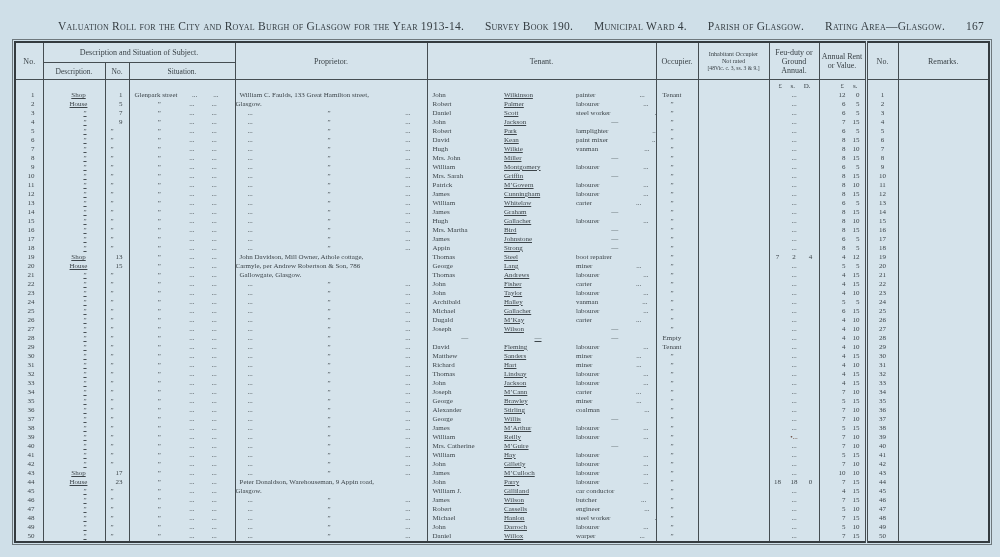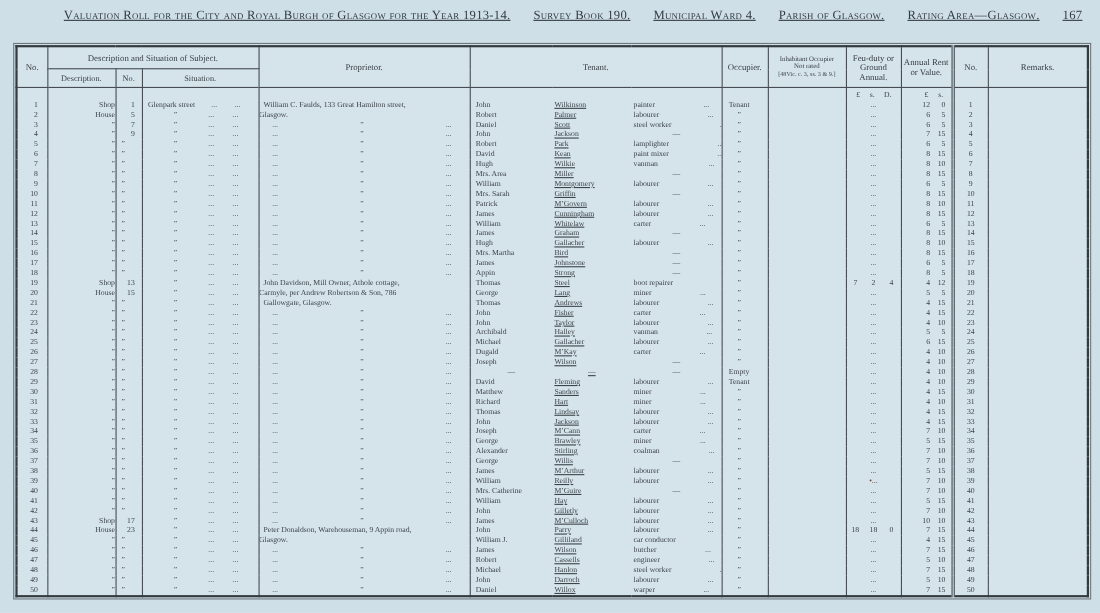--- a/index.html
+++ b/index.html
@@ -12,24 +12,24 @@
   }
   html,body{margin:0;padding:0;}
   body{
     width:1000px;height:557px;position:relative;overflow:hidden;
     background:linear-gradient(90deg,#cctde6,#cfdfe8 0%, #d4e2ea 28%, #cedee7 55%, #d3e1e9 80%, #cfdfe8 100%);
     background-color:var(--bg);
     font-family:"Liberation Serif","DejaVu Serif",serif;
     color:var(--ink);
   }
   .topbar{
-    position:absolute;top:8px;left:58px;right:16px;
+    position:absolute;top:20px;left:58px;right:16px;
     display:flex;justify-content:space-between;align-items:center;
     font-variant:small-caps;font-size:11.5px;letter-spacing:.25px;
-    color:#343c41;white-space:nowrap;text-decoration:underline;
+    color:#343c41;white-space:nowrap;
   }
   .topbar .seg{flex:0 0 auto;}
   .sheet{position:absolute;left:14px;top:41px;}
   table.roll{
     border-collapse:collapse;table-layout:fixed;width:974px;
     background:var(--paper);
     border:2px solid var(--line-dark);
     outline:1px solid #6e787d;outline-offset:1px;
   }
   th,td{
@@ -41,21 +41,21 @@
   thead tr.h1 th{font-size:8px;height:19px;line-height:9px;}
   thead tr.h2 th{font-size:7.5px;height:16px;}
   th.wrap{white-space:normal;line-height:7.5px;font-size:7.5px;}
   th .tiny1{font-size:6.2px;line-height:6.8px;}
   th .tiny2{font-size:5.6px;line-height:6.4px;}
   td{font-size:7px;line-height:9px;height:9px;color:var(--ink);}
   tr.cur td{height:11px;vertical-align:top;font-size:7px;}
   .fx{display:flex;width:100%;height:100%;align-items:center;}
   
   td.no1{text-align:right;padding-right:8px;}
-  td.desc{text-align:right;padding-left:9px;}
+  td.desc{text-align:center;padding-left:9px;text-decoration:underline;}
   td.desc.dit{padding-left:22px;}
   td.no2{text-align:right;padding-right:6px;}
   td.no2.dit{text-align:center;padding-right:10px;}
   td.sit .sname{width:57%;padding-left:5px;text-align:left;}
   td.sit .sname.dit{text-align:center;padding-left:0;}
   td.sit .sdots{width:21%;text-align:left;color:var(--ink-light);}
   td.prop.pl{padding-left:4px;text-align:left;}
   td.prop.pc{text-align:left;margin-left:40px;}
   td.prop .fx{justify-content:space-between;padding:0 16px 0 12px;box-sizing:border-box;}
   td.t1{border-right:none;padding-left:5px;text-align:left;}
@@ -421,21 +421,21 @@
               <span class="sdots">...</span>
             </div>
           </td>
           <td class="prop">
             <div class="fx">
               <span class="dotsp">...</span>
               <span class="dit">”</span>
               <span class="dotsp">...</span>
             </div>
           </td>
-          <td class="t1">Mrs. Area</td>
+          <td class="t1">Mrs. John</td>
           <td class="t2">Miller</td>
           <td class="occ dash">—</td>
           <td class="ocp"><span class="dit3 dit">”</span></td>
           <td class="inh"></td>
           <td class="feu"><span class="dotsp">...</span></td>
           <td class="rent">
             <div class="fx">
               <span class="rp">8</span>
               <span class="rs">15</span>
             </div>

